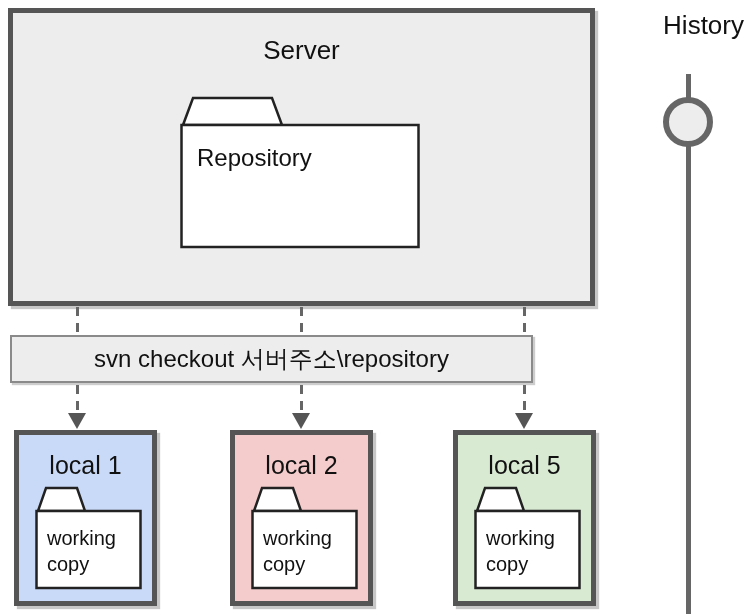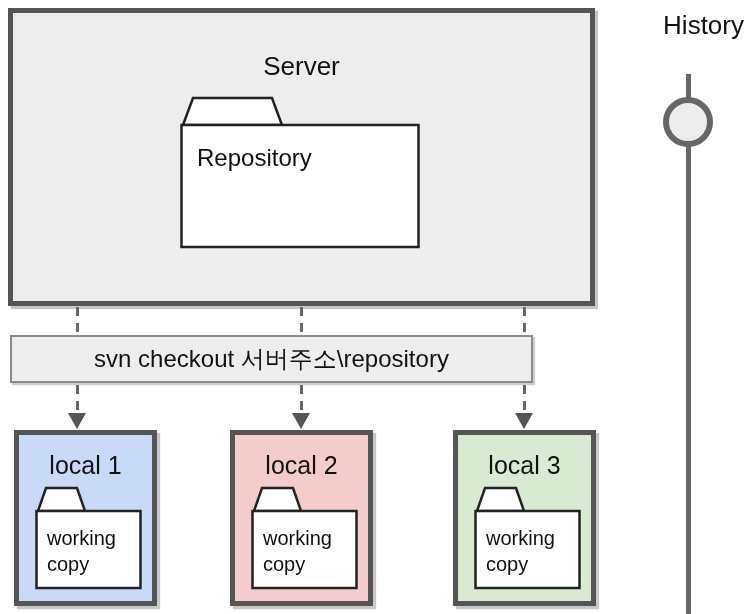--- a/index.html
+++ b/index.html
@@ -22,21 +22,21 @@
     position: absolute;
     left: 8px; top: 8px;
     width: 587px; height: 298px;
     box-sizing: border-box;
     border: 5px solid #555555;
     background: #ededed;
     box-shadow: 3px 3px 1px rgba(130,130,130,0.45);
   }
   .server-title {
     position: absolute;
-    left: 0; top: 38px;
+    left: 0; top: 22px;
     width: 100%;
     text-align: center;
     font-size: 26px;
   }
 
   
   .folder {
     position: absolute;
   }
   .folder svg { display: block; }
@@ -188,21 +188,21 @@
     <div class="folder wc-folder">
       <svg width="108" height="106" viewBox="0 0 108 106">
         <path d="M 3 26 L 11 3 L 42 3 L 50 26 Z" fill="#ffffff" stroke="#222222" stroke-width="2.5"></path>
         <rect x="1.5" y="26" width="104" height="77" fill="#ffffff" stroke="#222222" stroke-width="2.5"></rect>
       </svg>
       <div class="folder-label">working copy</div>
     </div>
   </div>
 
   <div class="local-box local-3" style="background: rgb(217, 234, 211);">
-    <div class="local-title">local 3</div>
+    <div class="local-title">local 5</div>
     <div class="folder wc-folder">
       <svg width="108" height="106" viewBox="0 0 108 106">
         <path d="M 3 26 L 11 3 L 42 3 L 50 26 Z" fill="#ffffff" stroke="#222222" stroke-width="2.5"></path>
         <rect x="1.5" y="26" width="104" height="77" fill="#ffffff" stroke="#222222" stroke-width="2.5"></rect>
       </svg>
       <div class="folder-label">working copy</div>
     </div>
   </div>
 
 </div>

